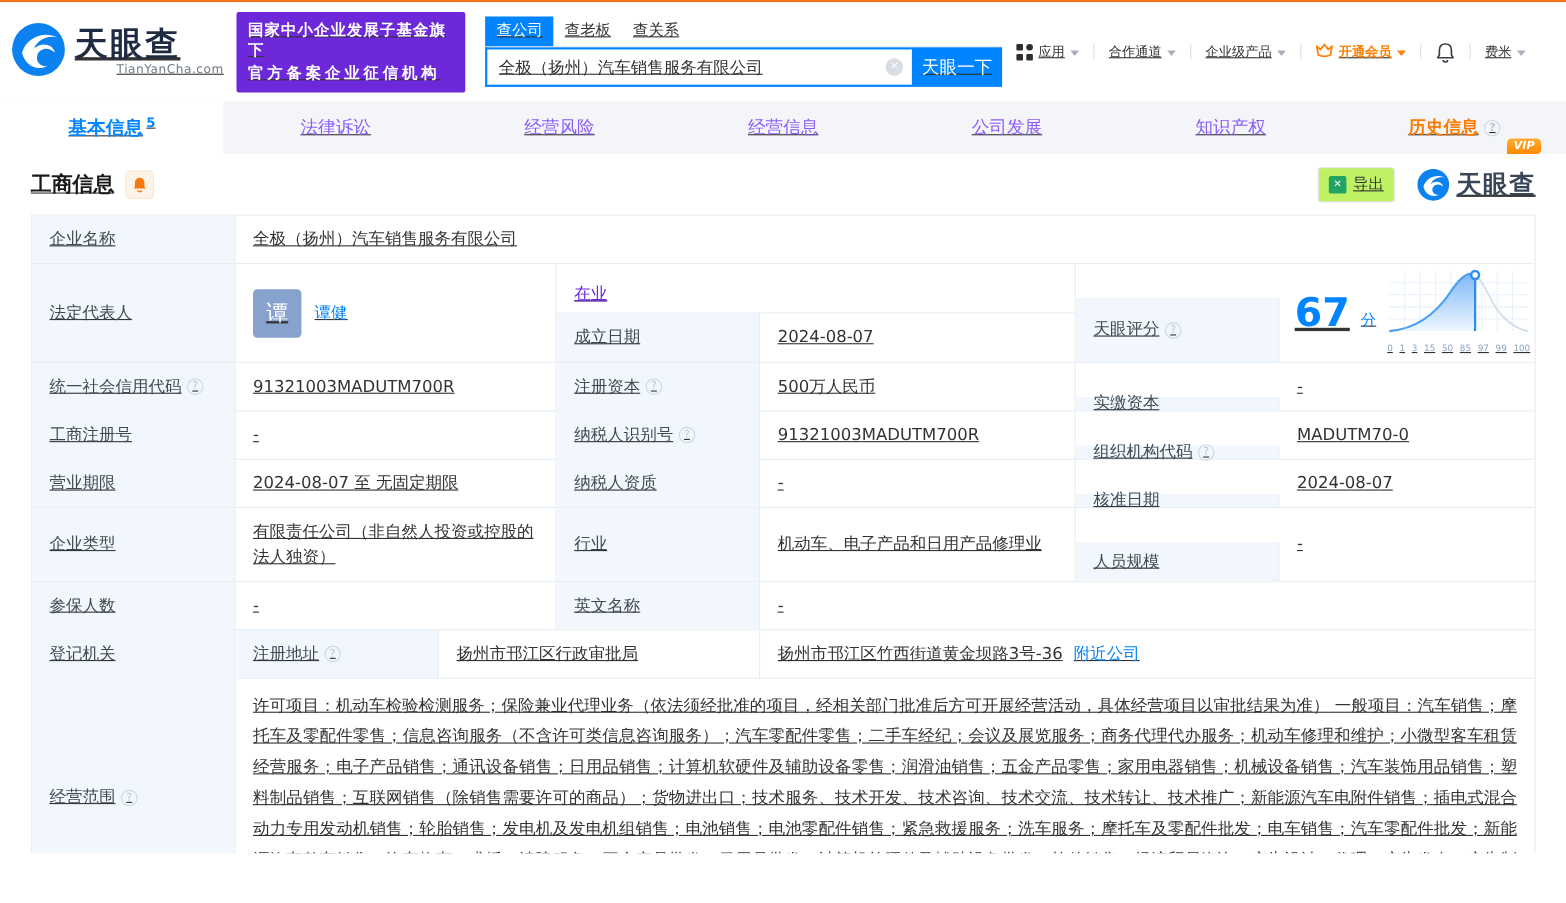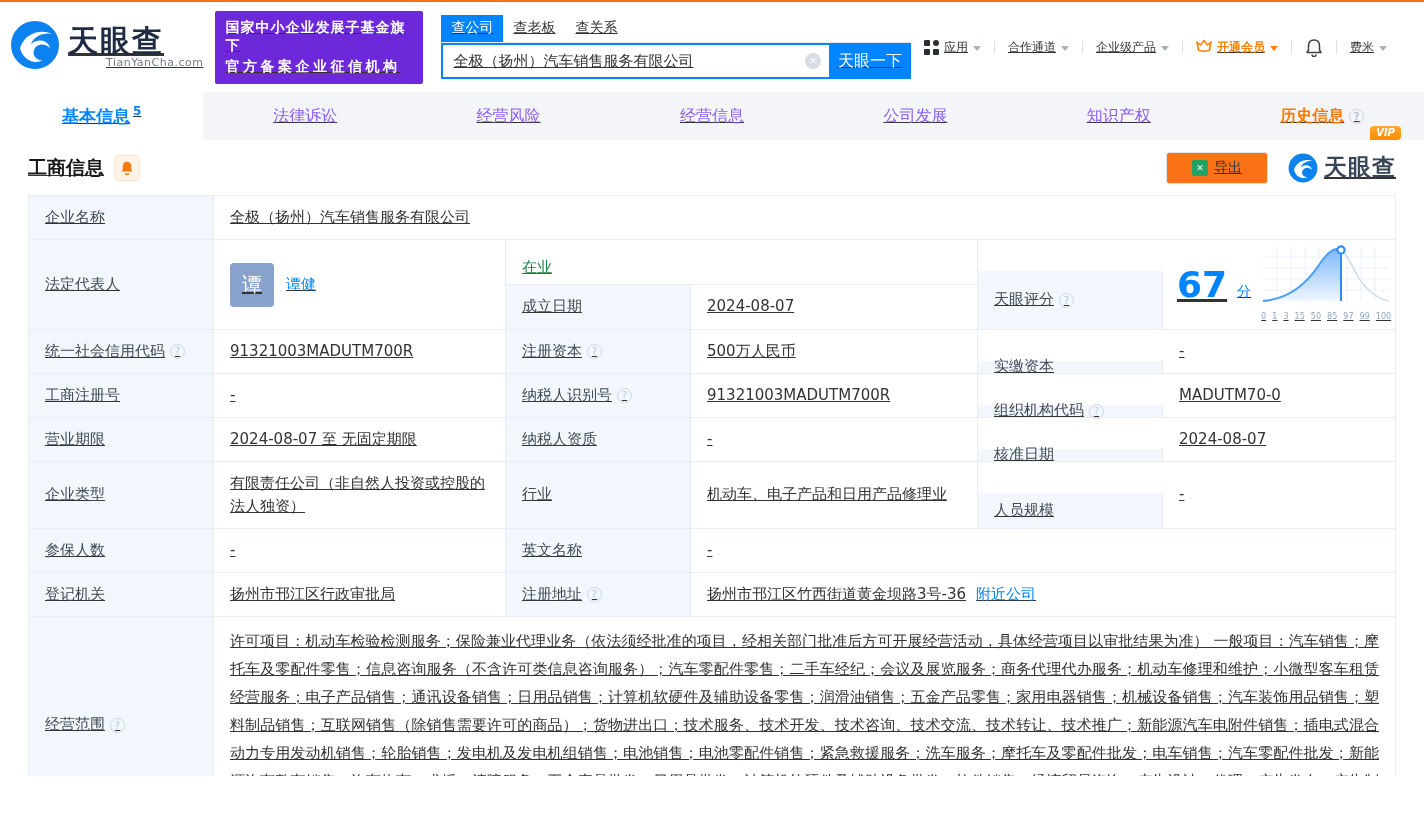--- a/index.html
+++ b/index.html
@@ -43,21 +43,21 @@
   .ptab.history { color:#ff7b00; font-weight:bold; }
   .vip-badge { position:absolute; top:2px; right:23px; background:linear-gradient(180deg,#ffab33,#ff8a00); color:#fff; font-size:10px; font-style:italic; font-weight:bold; padding:1px 6px 2px; border-radius:4px 4px 4px 0;margin-top:32px; }
   .help { display:inline-block; width:15px; height:15px; border:1px solid #ccd8e4; border-radius:50%; color:#b9c8d6; font-size:10px; line-height:13px; text-align:center; margin-left:5px; vertical-align:middle; cursor:pointer; flex:0 0 15px; }
   .help::before { content:"?"; }
 
   
   .section-head { height:55px; display:flex; align-items:center; padding:0 28px; }
   .sec-title { font-size:19px; font-weight:bold; color:#1a1a1a; }
   .bell-badge { width:26px; height:26px; margin-left:10px; background:#fdf3e7; border:1px solid #f9e7d2; border-radius:4px; display:flex; align-items:center; justify-content:center; cursor:pointer; }
   .sec-right { margin-left:auto; display:flex; align-items:center; gap:20px; }
-  .export-btn { display:flex; align-items:center; gap:6px; border:1px solid #e0e3e8; border-radius:3px; background:#f97316; padding:6px 25px; font-size:14px; color:#333; cursor:pointer; font-family:inherit; }
+  .export-btn { display:flex; align-items:center; gap:6px; border:1px solid #e0e3e8; border-radius:3px; background:#bef264; padding:6px 9px; font-size:14px; color:#333; cursor:pointer; font-family:inherit; }
   .xls-icon { width:16px; height:16px; background:#21a366; border-radius:2px; position:relative; }
   .xls-icon::before { content:"✕"; position:absolute; inset:0; color:#fff; font-size:9px; line-height:16px; text-align:center; font-weight:bold; }
   .brandmark { display:flex; align-items:center; gap:6px; }
   .brandmark .bm-text { font-size:23px; font-weight:bold; color:#39465a; letter-spacing:1px; }
 
   
   .table { margin:0 28px; border:1px solid #e7edf3; border-bottom:1px solid #e7edf3; }
   .trow { display:flex; border-bottom:1px solid #e7edf3; }
   .trow:last-child { border-bottom:none; }
   .cell { display:flex; align-items:center; padding:0 16px; font-size:15px; color:#333; border-right:1px solid #e7edf3; line-height:1.55; }
@@ -66,21 +66,21 @@
   .w1{width:185px;flex:0 0 185px;} .w2{width:292px;flex:0 0 292px;}
   .w3{width:185px;flex:0 0 185px;} .w4{width:287px;flex:0 0 287px;}
   .w5{width:185px;flex:0 0 185px;margin-top:31px;} .w6{flex:1;}
   .span-rest { flex:1; }
   .h44 { height:44px; } .h90 { height:90px; } .h67 { height:67px; }
   .mid-stack { width:472px; flex:0 0 472px; display:flex; flex-direction:column; border-right:1px solid #e7edf3; }
   .mid-stack .srow { flex:1; display:flex; }
   .mid-stack .srow:first-child { border-bottom:1px solid #e7edf3; }
   .mid-stack .cell:last-child { border-right:none; }
   .link { color:#0084ff; cursor:pointer; }
-  .status-open { color:#15803d; text-decoration:underline; cursor:pointer;margin-top:12px; }
+  .status-open { color:#6d28d9; text-decoration:underline; cursor:pointer;margin-top:12px; }
   .avatar { width:44px; height:44px; border-radius:4px; background:#87a2cd; color:#fff; font-size:20px; display:flex; align-items:center; justify-content:center; margin-right:12px; flex:0 0 44px; }
   .score-cell { gap:10px; padding:0 10px 0 14px; }
   .score-num { font-size:36px; font-weight:bold; color:#0084ff; line-height:1; }
   .score-unit { font-size:14px; color:#0084ff; margin-top:14px; }
   .score-chart { width:130px; }
   .score-axis { display:flex; justify-content:space-between; font-size:8px; color:#8ca6c0; margin-top:1px; }
   .scope-cell { padding:10px 16px; font-size:15px; line-height:28px; align-items:flex-start; text-align:justify; }
   .vcenter-lbl { align-items:center; }
 </style>
 </head>
@@ -336,25 +336,25 @@
 
     <div class="trow h44">
       <div class="cell lbl w1">参保人数</div>
       <div class="cell w2">-</div>
       <div class="cell lbl w3">英文名称</div>
       <div class="cell span-rest">-</div>
     </div>
 
     <div class="trow h44">
       <div class="cell lbl w1">登记机关</div>
-      <div class="cell w2">扬州市邗江区行政审批局</div>
       <div class="cell lbl w3">
         <span>注册地址</span>
           <span class="help"></span>
       </div>
+      <div class="cell w2">扬州市邗江区行政审批局</div>
       <div class="cell span-rest">
         <span>扬州市邗江区竹西街道黄金坝路3号-36</span>
         <span class="link" style="margin-left:10px;">附近公司</span>
       </div>
     </div>
 
     <div class="trow">
       <div class="cell lbl w1 vcenter-lbl">
         <span>经营范围</span>
           <span class="help"></span>

